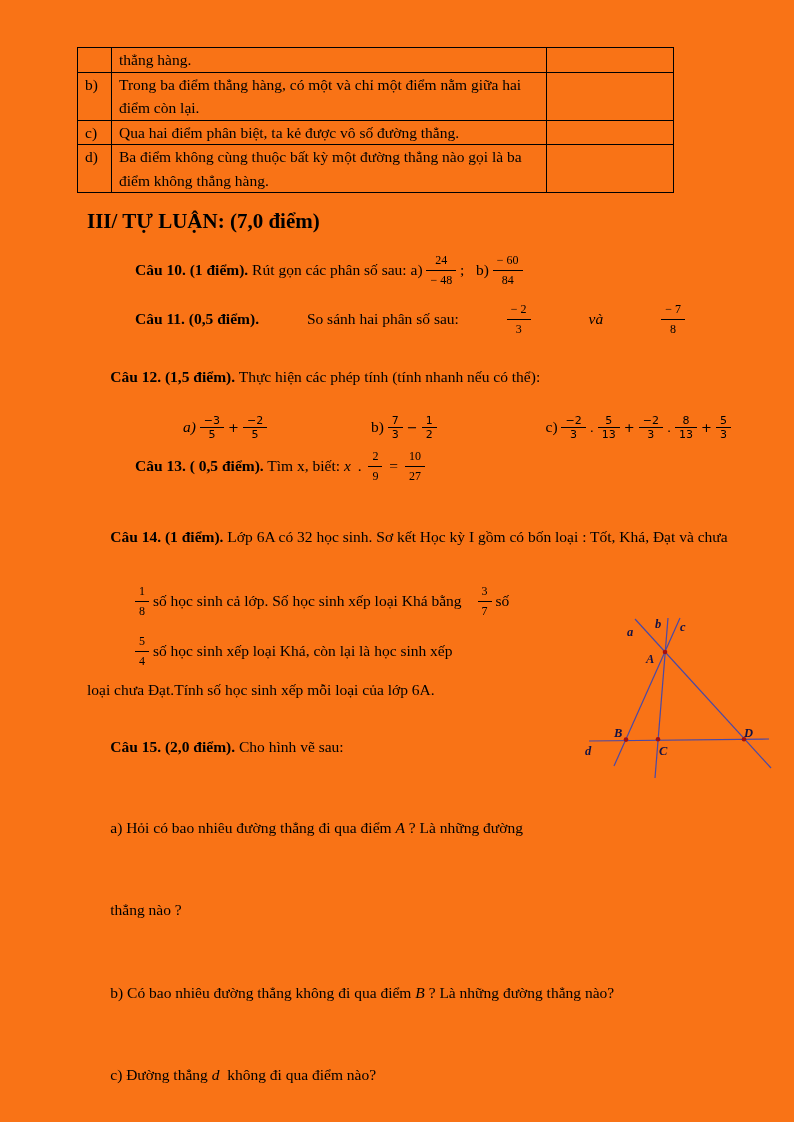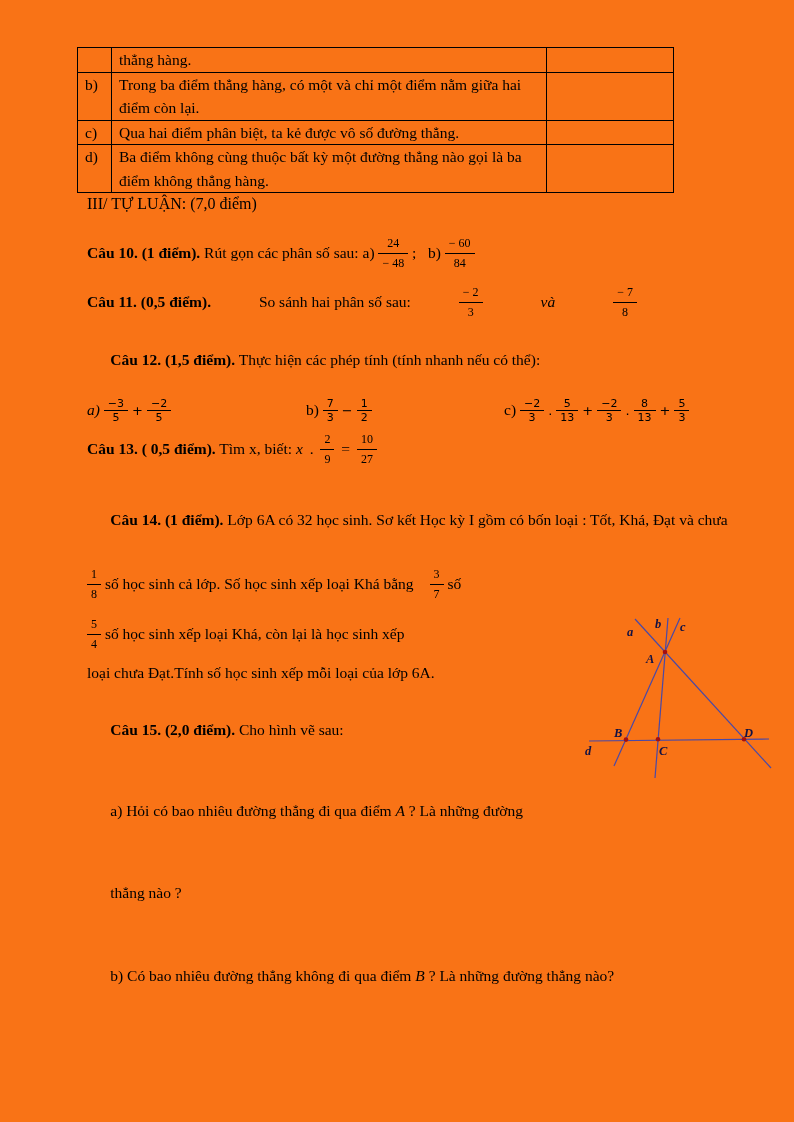--- a/index.html
+++ b/index.html
@@ -16,23 +16,23 @@
     border:1px solid #000; padding:0 7px; vertical-align:top;
     line-height:23.5px; font-size:15.5px;
   }
   .col-label { width:34px; }
   .col-stmt  { width:435px; }
   .col-ans   { width:127px; }
 
   .b { font-weight:bold; }
   .i { font-style:italic; }
   .line { white-space:pre-wrap; line-height:27px; }
-  .fx { display:flex; align-items:center; white-space:pre; }
+  .fx { display:flex; align-items:center; white-space:pre;margin-left:48px; }
 
-  .sec-title { font-size:16px; font-weight:normal; line-height:22px; }
+  .sec-title { font-size:21px; font-weight:bold; margin-top:17px; line-height:22px; }
 
   .frac { display:inline-block; text-align:center; vertical-align:middle; }
   .frac > .n { display:block; border-bottom:1px solid #000; padding:0 4px; }
   .frac > .d { display:block; padding:0 4px; }
   .fb { font-size:12px; line-height:19px; }               
   .fs { font-family:"DejaVu Sans", sans-serif; font-size:11px; line-height:13px; } 
 
   .op  { font-family:"DejaVu Sans", sans-serif; font-size:13px; margin:0 4px; }
   .ops { font-size:15.5px; margin:0 3px; }
   .mv  { font-style:italic; }
@@ -144,20 +144,23 @@
     <div class="q15-item" id="q15-a">
       <span>a) Hỏi có bao nhiêu đường thẳng đi qua điểm </span><span class="mv">A</span><span> ? Là những đường</span>
     </div>
     <div class="q15-item">
       <span>thẳng nào ?</span>
     </div>
     <div class="q15-item">
       <span>b) Có bao nhiêu đường thẳng không đi qua điểm </span><span class="mv">B</span><span> ? Là những đường thẳng nào?</span>
     </div>
     <div class="q15-item">
+      <span>c) Đường thẳng </span><span class="mv">d</span><span>  không đi qua điểm nào?</span>
+    </div>
+    <div class="q15-item">
       
     </div>
 
   </div>
 
   <svg class="figure" viewBox="0 0 211 175">
     <line x1="52" y1="11" x2="188" y2="160" stroke="#4949a8" stroke-width="1.2"></line>
     <line x1="85" y1="10" x2="72" y2="170" stroke="#4949a8" stroke-width="1.2"></line>
     <line x1="97" y1="10" x2="31" y2="158" stroke="#4949a8" stroke-width="1.2"></line>
     <line x1="6" y1="133" x2="186" y2="131" stroke="#4949a8" stroke-width="1.2"></line>

